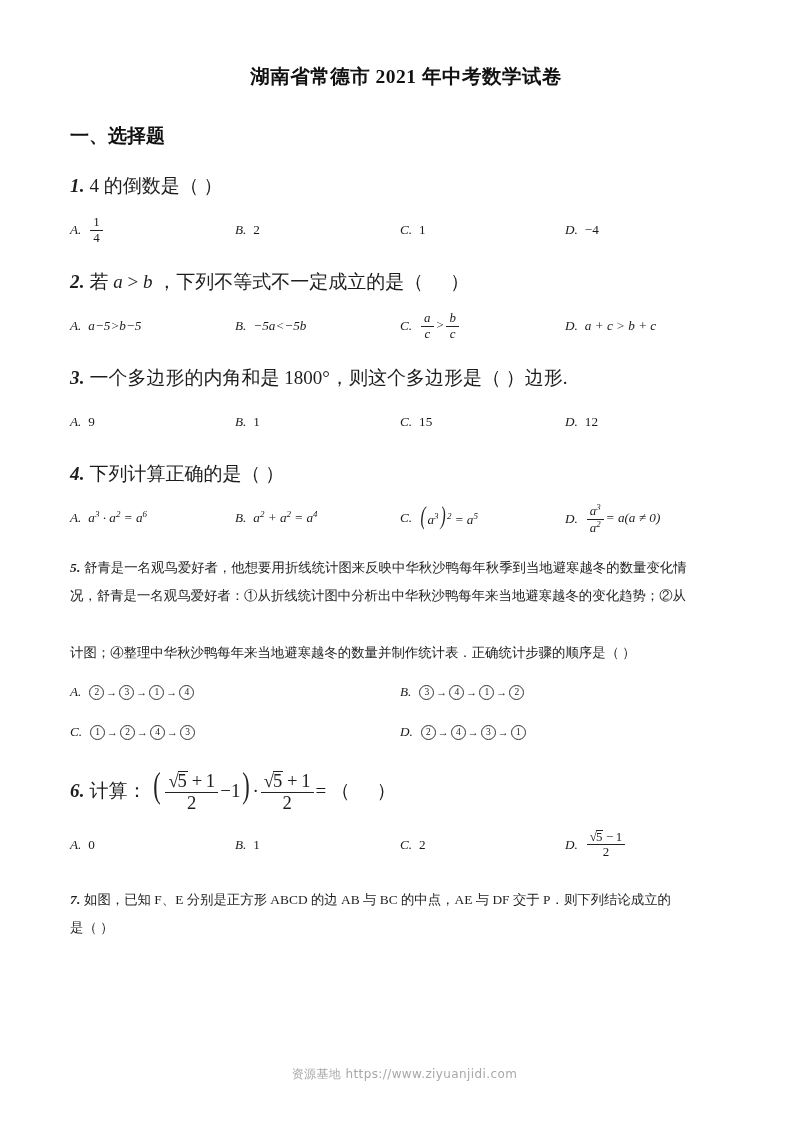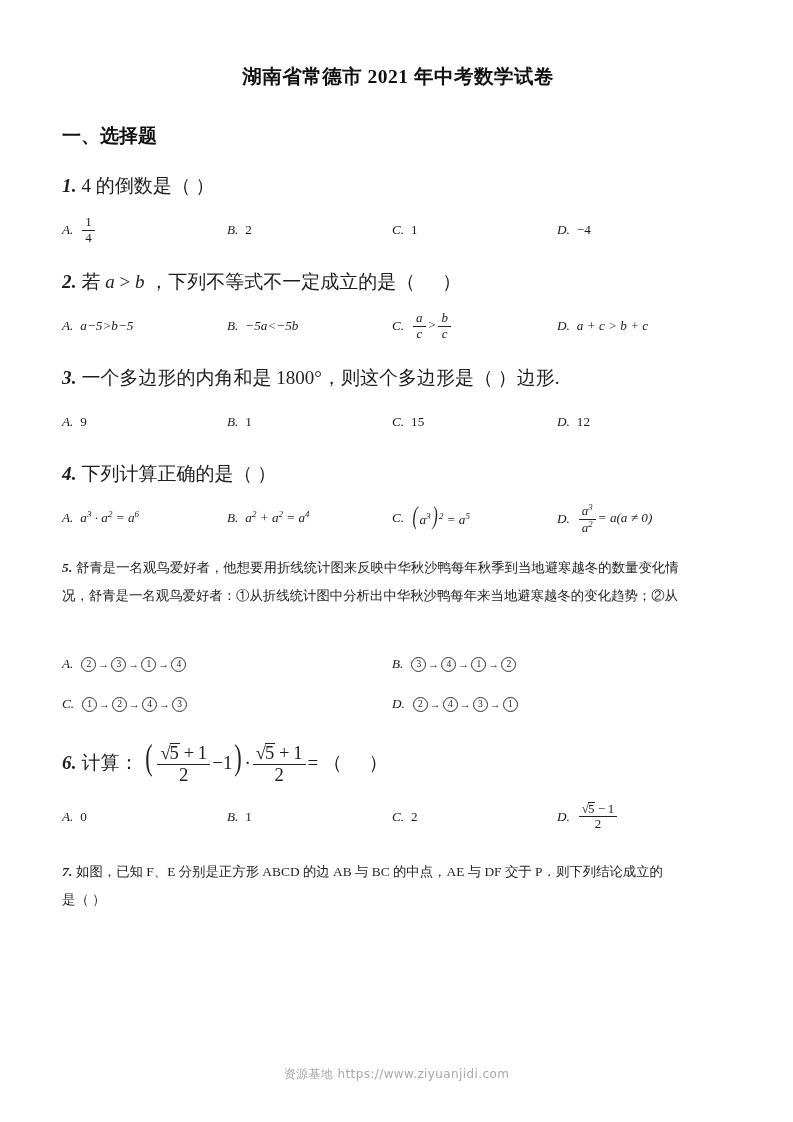--- a/index.html
+++ b/index.html
@@ -10,21 +10,21 @@
   body {
     width: 793px;
     height: 1122px;
     position: relative;
     font-family: "Liberation Serif", "DejaVu Serif", serif;
     color: #1a1a1a;
     overflow: hidden;
   }
   .page {
     position: absolute;
-    left: 0; top: 0;
+    left: 8px; top: 0;
     width: 703px;
     height: 1122px;
     background: #fff;
     padding-left: 16px;
   }
   .content {
     position: absolute;
     left: 62px;
     top: 0;
     width: 672px;
@@ -277,20 +277,21 @@
             </span>=&nbsp;a(a&nbsp;≠&nbsp;0)
         </span>
       </div>
     </div>
 
     <div class="qpara">
       <span class="qnum">5.</span>
       <span>舒青是一名观鸟爱好者，他想要用折线统计图来反映中华秋沙鸭每年秋季到当地避寒越冬的数量变化情</span><br>
       <span>况，舒青是一名观鸟爱好者：①从折线统计图中分析出中华秋沙鸭每年来当地避寒越冬的变化趋势；②从</span><br>
       <br>
+      <span>计图；④整理中华秋沙鸭每年来当地避寒越冬的数量并制作统计表．正确统计步骤的顺序是（      ）</span>
     </div>
     <div class="opts wide2">
       <div class="opt">
         <span class="lab">A.</span>
         <span class="val"><span class="circ">2</span><span class="arrow">→</span><span class="circ">3</span><span class="arrow">→</span><span class="circ">1</span><span class="arrow">→</span><span class="circ">4</span></span>
       </div>
       <div class="opt">
         <span class="lab">B.</span>
         <span class="val"><span class="circ">3</span><span class="arrow">→</span><span class="circ">4</span><span class="arrow">→</span><span class="circ">1</span><span class="arrow">→</span><span class="circ">2</span></span>
       </div>

